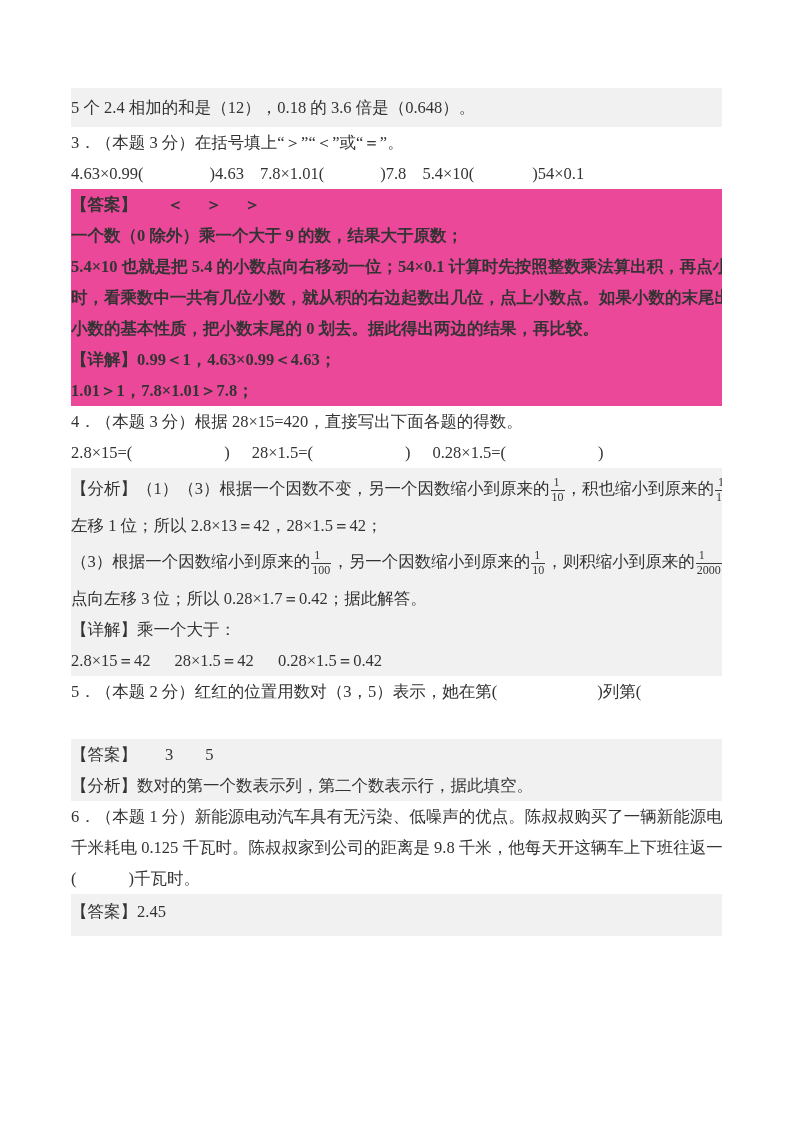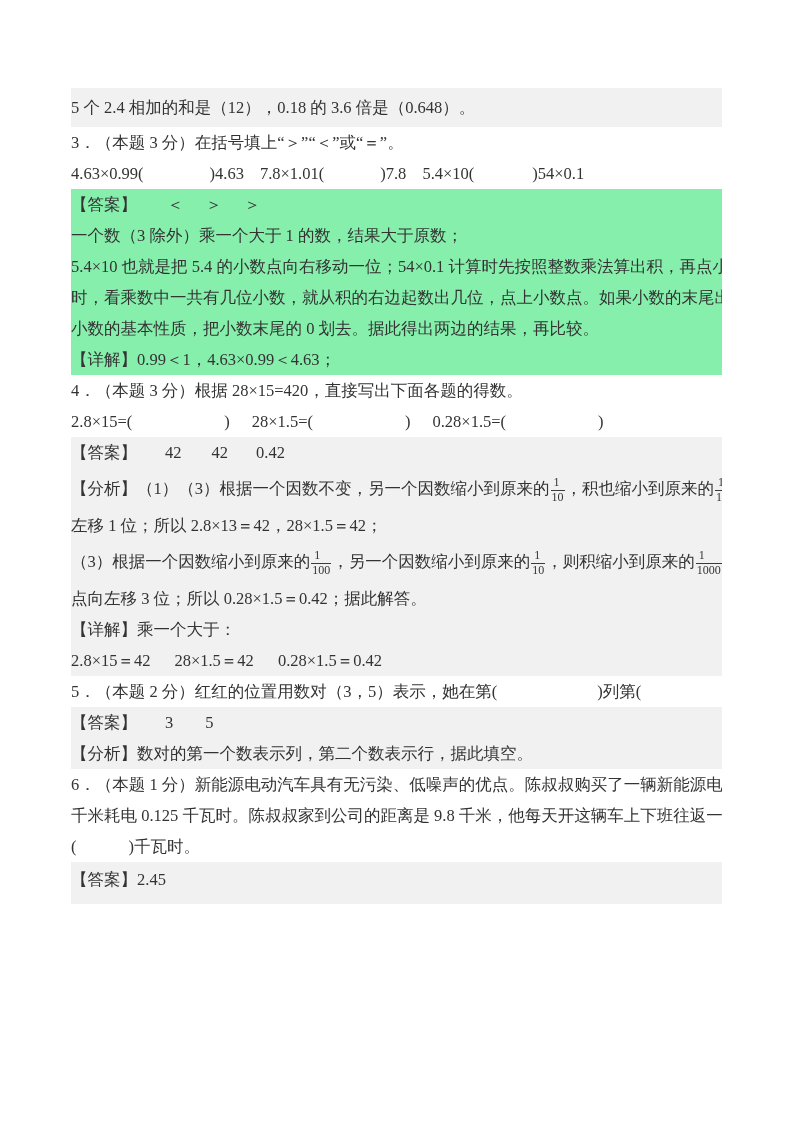--- a/index.html
+++ b/index.html
@@ -44,45 +44,45 @@
 
 <div class="page">
   <div class="content" id="doc-content">
       <div class="block hl padA" style="background: rgb(241, 241, 241);">
         <div class="row"><span class="seg">5 个 2.4 相加的和是（12），0.18 的 3.6 倍是（0.648）。</span></div>
       </div>
       <div class="block">
         <div class="row"><span class="seg">3．（本题 3 分）在括号填上“＞”“＜”或“＝”。</span></div>
         <div class="row"><span class="seg">4.63×0.99(</span><span class="blank" style="width: 66px;"></span><span class="seg">)4.63</span><span class="gap" style="width: 16px;"></span><span class="seg">7.8×1.01(</span><span class="blank" style="width: 56px;"></span><span class="seg">)7.8</span><span class="gap" style="width: 16px;"></span><span class="seg">5.4×10(</span><span class="blank" style="width: 58px;"></span><span class="seg">)54×0.1</span></div>
       </div>
-      <div class="block hl" style="background: #86efac;">
+      <div class="block hl" style="background: #ec4899; font-weight: bold;">
         <div class="row"><span class="seg">【答案】</span><span class="gap" style="width: 30px;"></span><span class="seg">＜</span><span class="gap" style="width: 22px;"></span><span class="seg">＞</span><span class="gap" style="width: 22px;"></span><span class="seg">＞</span></div>
-        <div class="row"><span class="seg">一个数（3 除外）乘一个大于 1 的数，结果大于原数；</span></div>
+        <div class="row"><span class="seg">一个数（0 除外）乘一个大于 9 的数，结果大于原数；</span></div>
         <div class="row fill"><span class="seg">5.4×10 也就是把 5.4 的小数点向右移动一位；54×0.1 计算时先按照整数乘法算出积，再点小数点；点小数点</span></div>
         <div class="row fill"><span class="seg">时，看乘数中一共有几位小数，就从积的右边起数出几位，点上小数点。如果小数的末尾出现 0 时，根据</span></div>
         <div class="row"><span class="seg">小数的基本性质，把小数末尾的 0 划去。据此得出两边的结果，再比较。</span></div>
         <div class="row"><span class="seg">【详解】0.99＜1，4.63×0.99＜4.63；</span></div>
+        <div class="row"><span class="seg">1.01＞1，7.8×1.01＞7.8；</span></div>
       </div>
       <div class="block">
         <div class="row"><span class="seg">4．（本题 3 分）根据 28×15=420，直接写出下面各题的得数。</span></div>
         <div class="row"><span class="seg">2.8×15=(</span><span class="blank" style="width: 92px;"></span><span class="seg">)</span><span class="gap" style="width: 22px;"></span><span class="seg">28×1.5=(</span><span class="blank" style="width: 92px;"></span><span class="seg">)</span><span class="gap" style="width: 22px;"></span><span class="seg">0.28×1.5=(</span><span class="blank" style="width: 92px;"></span><span class="seg">)</span></div>
       </div>
       <div class="block hl" style="background: rgb(241, 241, 241);">
-        <div class="row"><span class="seg">【答案】</span><span class="gap" style="width: 28px;"></span><span class="seg">42</span><span class="gap" style="width: 30px;"></span><span class="seg">42</span><span class="gap" style="width: 28px;"></span><span class="seg">0.42</span></div>
         <div class="row fill tall"><span class="seg">【分析】（1）（3）根据一个因数不变，另一个因数缩小到原来的</span><span class="frac"><span class="num">1</span><span class="den">10</span></span><span class="seg">，积也缩小到原来的</span><span class="frac"><span class="num">1</span><span class="den">10</span></span></div>
         <div class="row"><span class="seg">左移 1 位；所以 2.8×13＝42，28×1.5＝42；</span></div>
-        <div class="row fill tall"><span class="seg">（3）根据一个因数缩小到原来的</span><span class="frac"><span class="num">1</span><span class="den">100</span></span><span class="seg">，另一个因数缩小到原来的</span><span class="frac"><span class="num">1</span><span class="den">10</span></span><span class="seg">，则积缩小到原来的</span><span class="frac"><span class="num">1</span><span class="den">1000</span></span></div>
-        <div class="row"><span class="seg">点向左移 3 位；所以 0.28×1.5＝0.42；据此解答。</span></div>
+        <div class="row fill tall"><span class="seg">（3）根据一个因数缩小到原来的</span><span class="frac"><span class="num">1</span><span class="den">100</span></span><span class="seg">，另一个因数缩小到原来的</span><span class="frac"><span class="num">1</span><span class="den">10</span></span><span class="seg">，则积缩小到原来的</span><span class="frac"><span class="num">1</span><span class="den">2000</span></span></div>
+        <div class="row"><span class="seg">点向左移 3 位；所以 0.28×1.7＝0.42；据此解答。</span></div>
         <div class="row"><span class="seg">【详解】乘一个大于：</span></div>
         <div class="row"><span class="seg">2.8×15＝42</span><span class="gap" style="width: 24px;"></span><span class="seg">28×1.5＝42</span><span class="gap" style="width: 24px;"></span><span class="seg">0.28×1.5＝0.42</span></div>
       </div>
       <div class="block">
         <div class="row"><span class="seg">5．（本题 2 分）红红的位置用数对（3，5）表示，她在第(</span><span class="blank" style="width: 100px;"></span><span class="seg">)列第(</span><span class="blank" style="width: 100px;"></span></div>
       </div>
-      <div class="block hl" style="background: rgb(241, 241, 241);">
+      <div class="block hl" style="background: rgb(241, 241, 241); margin-top: 32px;">
         <div class="row"><span class="seg">【答案】</span><span class="gap" style="width: 28px;"></span><span class="seg">3</span><span class="gap" style="width: 32px;"></span><span class="seg">5</span></div>
         <div class="row"><span class="seg">【分析】数对的第一个数表示列，第二个数表示行，据此填空。</span></div>
       </div>
       <div class="block">
         <div class="row fill"><span class="seg">6．（本题 1 分）新能源电动汽车具有无污染、低噪声的优点。陈叔叔购买了一辆新能源电动汽车，该车每</span></div>
         <div class="row fill"><span class="seg">千米耗电 0.125 千瓦时。陈叔叔家到公司的距离是 9.8 千米，他每天开这辆车上下班往返一次，一共耗电</span></div>
         <div class="row"><span class="seg">(</span><span class="blank" style="width: 52px;"></span><span class="seg">)千瓦时。</span></div>
       </div>
       <div class="block hl padI" style="background: rgb(241, 241, 241);">
         <div class="row"><span class="seg">【答案】2.45</span></div>

